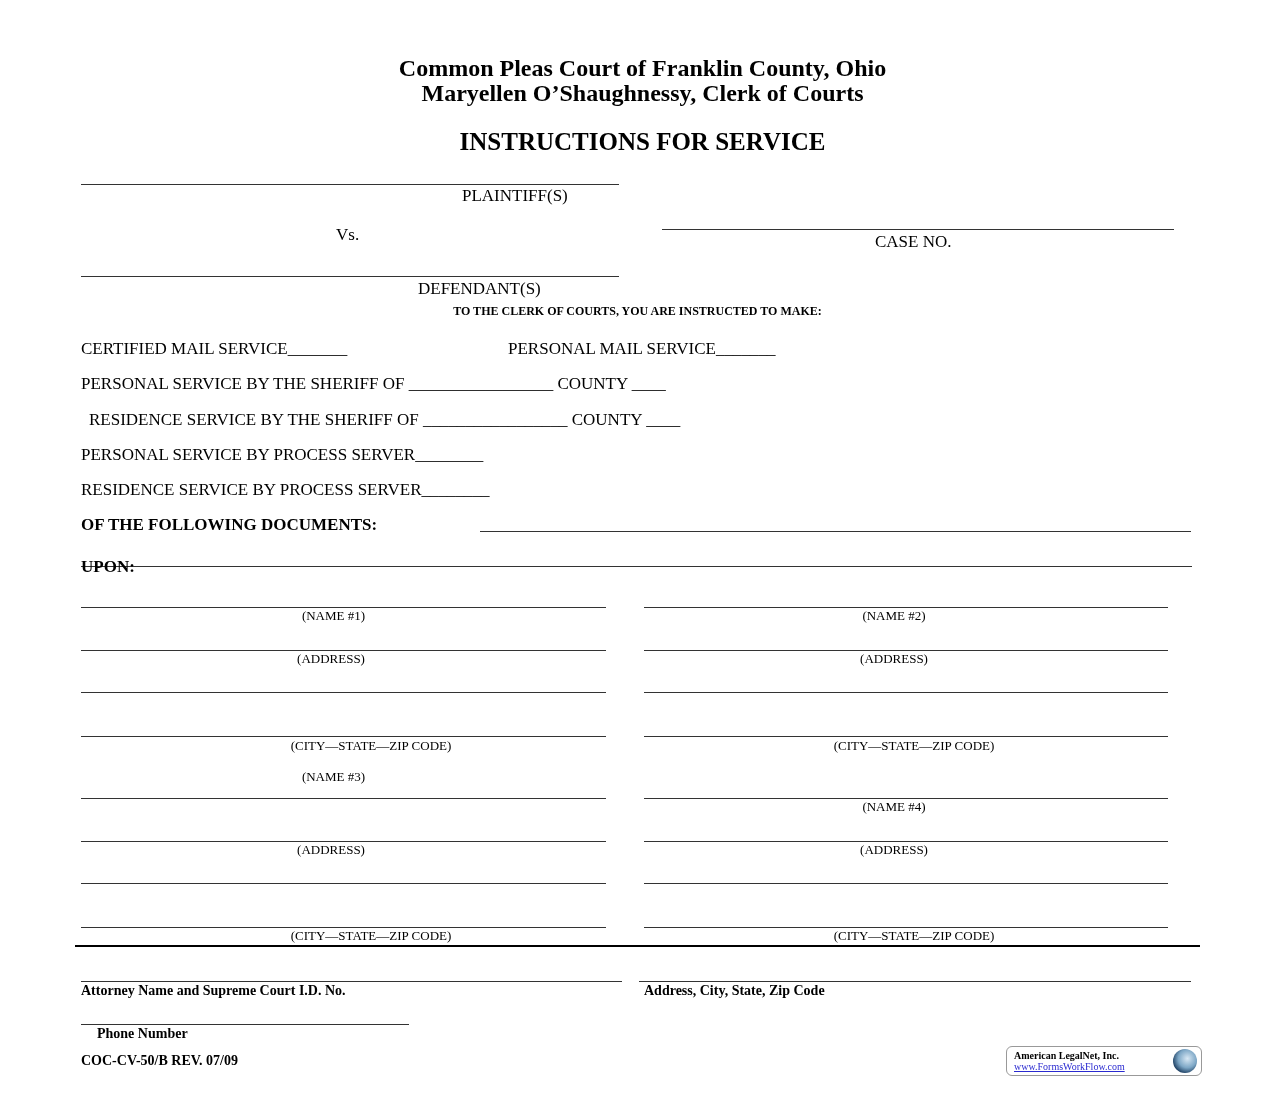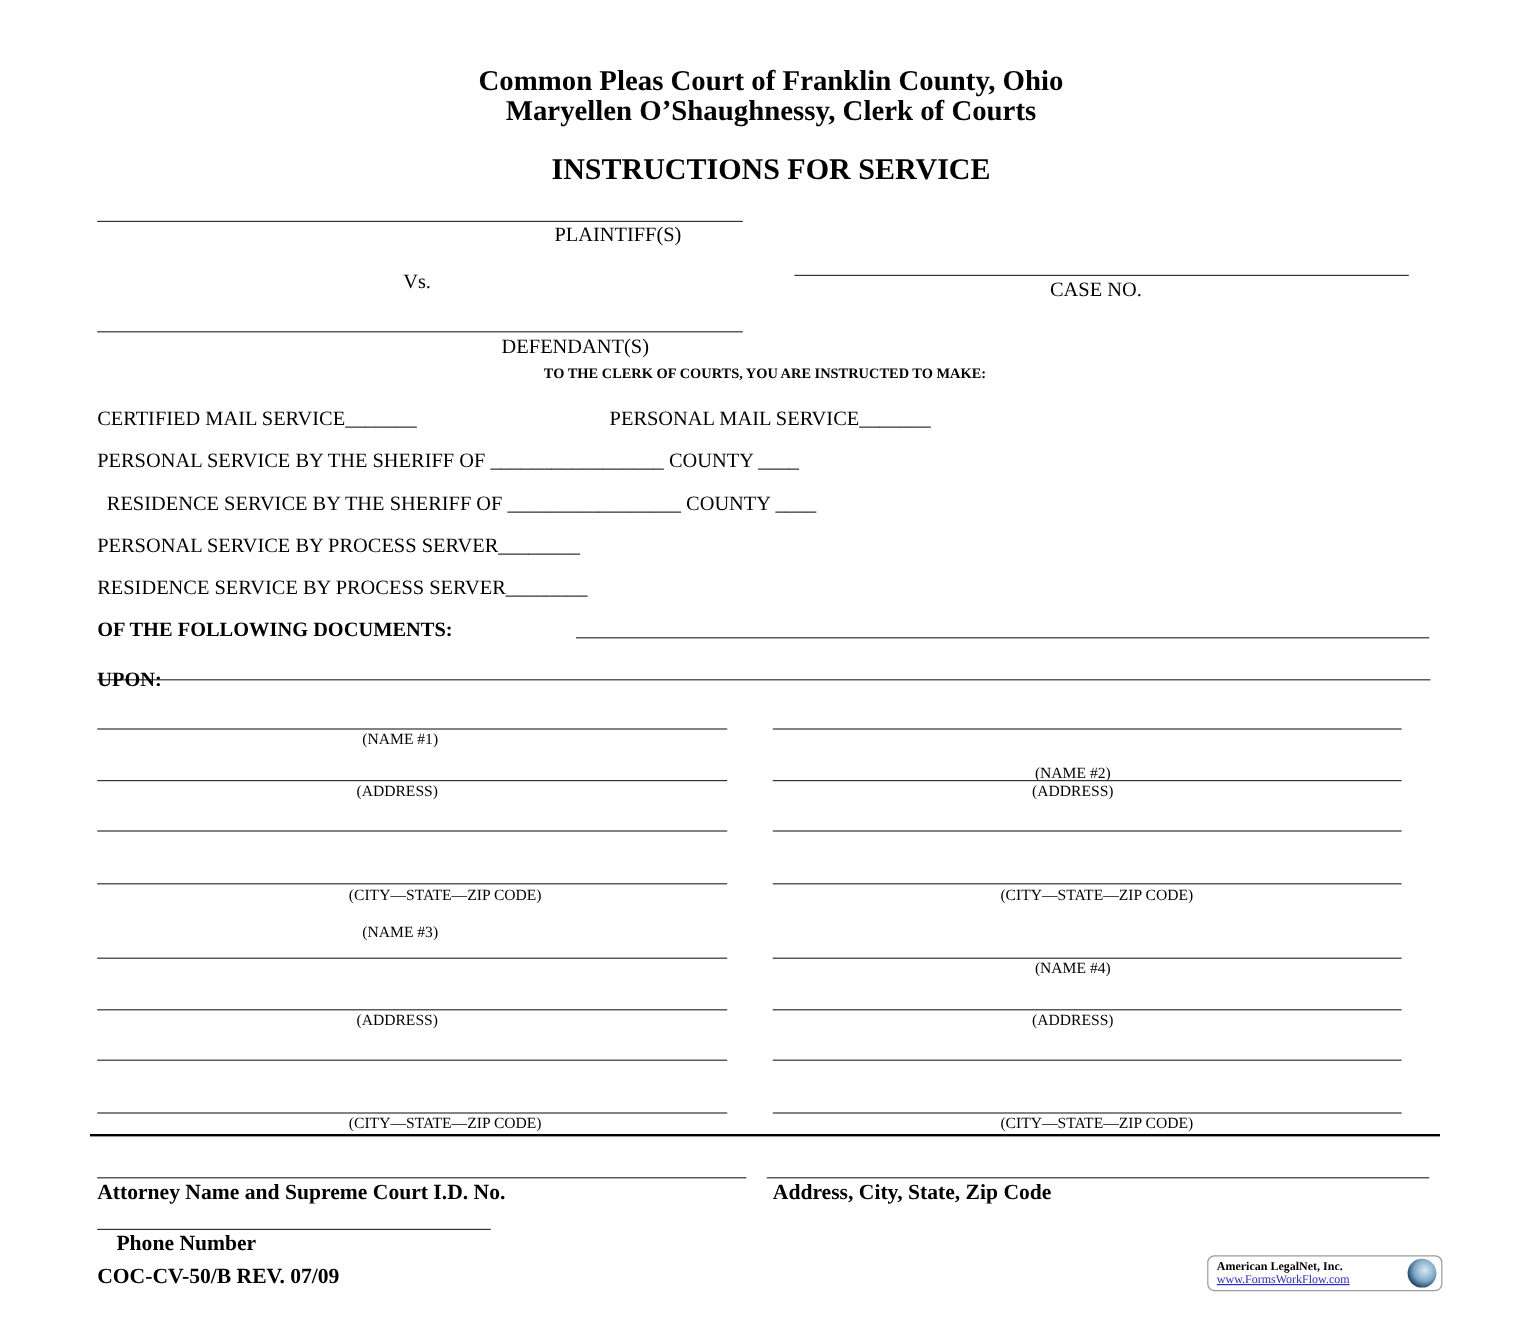--- a/index.html
+++ b/index.html
@@ -6,21 +6,21 @@
   body { width:1275px; height:1100px; position:relative; overflow:hidden; font-family:"Liberation Serif", serif; color:#000; }
   .abs { position:absolute; white-space:nowrap; }
   .center { text-align:center; }
   .h1 { font-size:24px; font-weight:bold; line-height:26px; }
   .h2 { font-size:25px; font-weight:bold; }
   .lbl { font-size:17px; }
   .bold { font-weight:bold; }
   .small { font-size:13px; }
   .line { position:absolute; height:0; border-top:1px solid #333; }
   .thick { position:absolute; height:0; border-top:2px solid #000; }
-  .sig { font-size:18px; font-weight:bold; }
+  .sig { font-size:14px; font-weight:bold; }
   .logo-box { position:absolute; left:1006px; top:1046px; width:194px; height:28px; border:1px solid #999; border-radius:6px; background:#fff; }
   .logo-name { position:absolute; left:7px; top:3px; font-size:10px; font-weight:bold; }
   .logo-url { position:absolute; left:7px; top:14px; font-size:10px; color:#2a2ad0; text-decoration:underline; }
   .globe { position:absolute; right:4px; top:2px; width:24px; height:24px; border-radius:50%; background:radial-gradient(circle at 60% 40%, #d8e8f4 0%, #7da7c6 45%, #1d3f62 75%, #0e223a 100%); }
   .field-input { position:absolute; height:18px; border:none; background:transparent; outline:none; font-family:"Liberation Serif", serif; font-size:15px; }
 </style>
 </head>
 <body>
 
 <div class="abs center h1" style="left:0;width:1285px;top:55px;">Common Pleas Court of Franklin County, Ohio</div>
@@ -61,21 +61,21 @@
   <div class="abs small center" style="left:81px;width:505px;top:608px;">(NAME  #1)</div>
   <div class="line" style="left:81px;top:650px;width:525px;"></div>
   <div class="abs small center" style="left:81px;width:500px;top:651px;">(ADDRESS)</div>
   <div class="line" style="left:81px;top:692px;width:525px;"></div>
   <div class="line" style="left:81px;top:736px;width:525px;"></div>
   <div class="abs small center" style="left:81px;width:580px;top:738px;">(CITY—STATE—ZIP CODE)</div>
 </div>
 
 <div>
   <div class="line" style="left:644px;top:607px;width:524px;"></div>
-  <div class="abs small center" style="left:644px;width:500px;top:636px;">(NAME  #2)</div>
+  <div class="abs small center" style="left:644px;width:500px;top:608px;">(NAME  #2)</div>
   <div class="line" style="left:644px;top:650px;width:524px;"></div>
   <div class="abs small center" style="left:644px;width:500px;top:651px;">(ADDRESS)</div>
   <div class="line" style="left:644px;top:692px;width:524px;"></div>
   <div class="line" style="left:644px;top:736px;width:524px;"></div>
   <div class="abs small center" style="left:644px;width:540px;top:738px;">(CITY—STATE—ZIP CODE)</div>
 </div>
 
 <div>
   <div class="line" style="left:81px;top:798px;width:525px;"></div>
   <div class="abs small center" style="left:81px;width:505px;top:769px;">(NAME  #3)</div>

